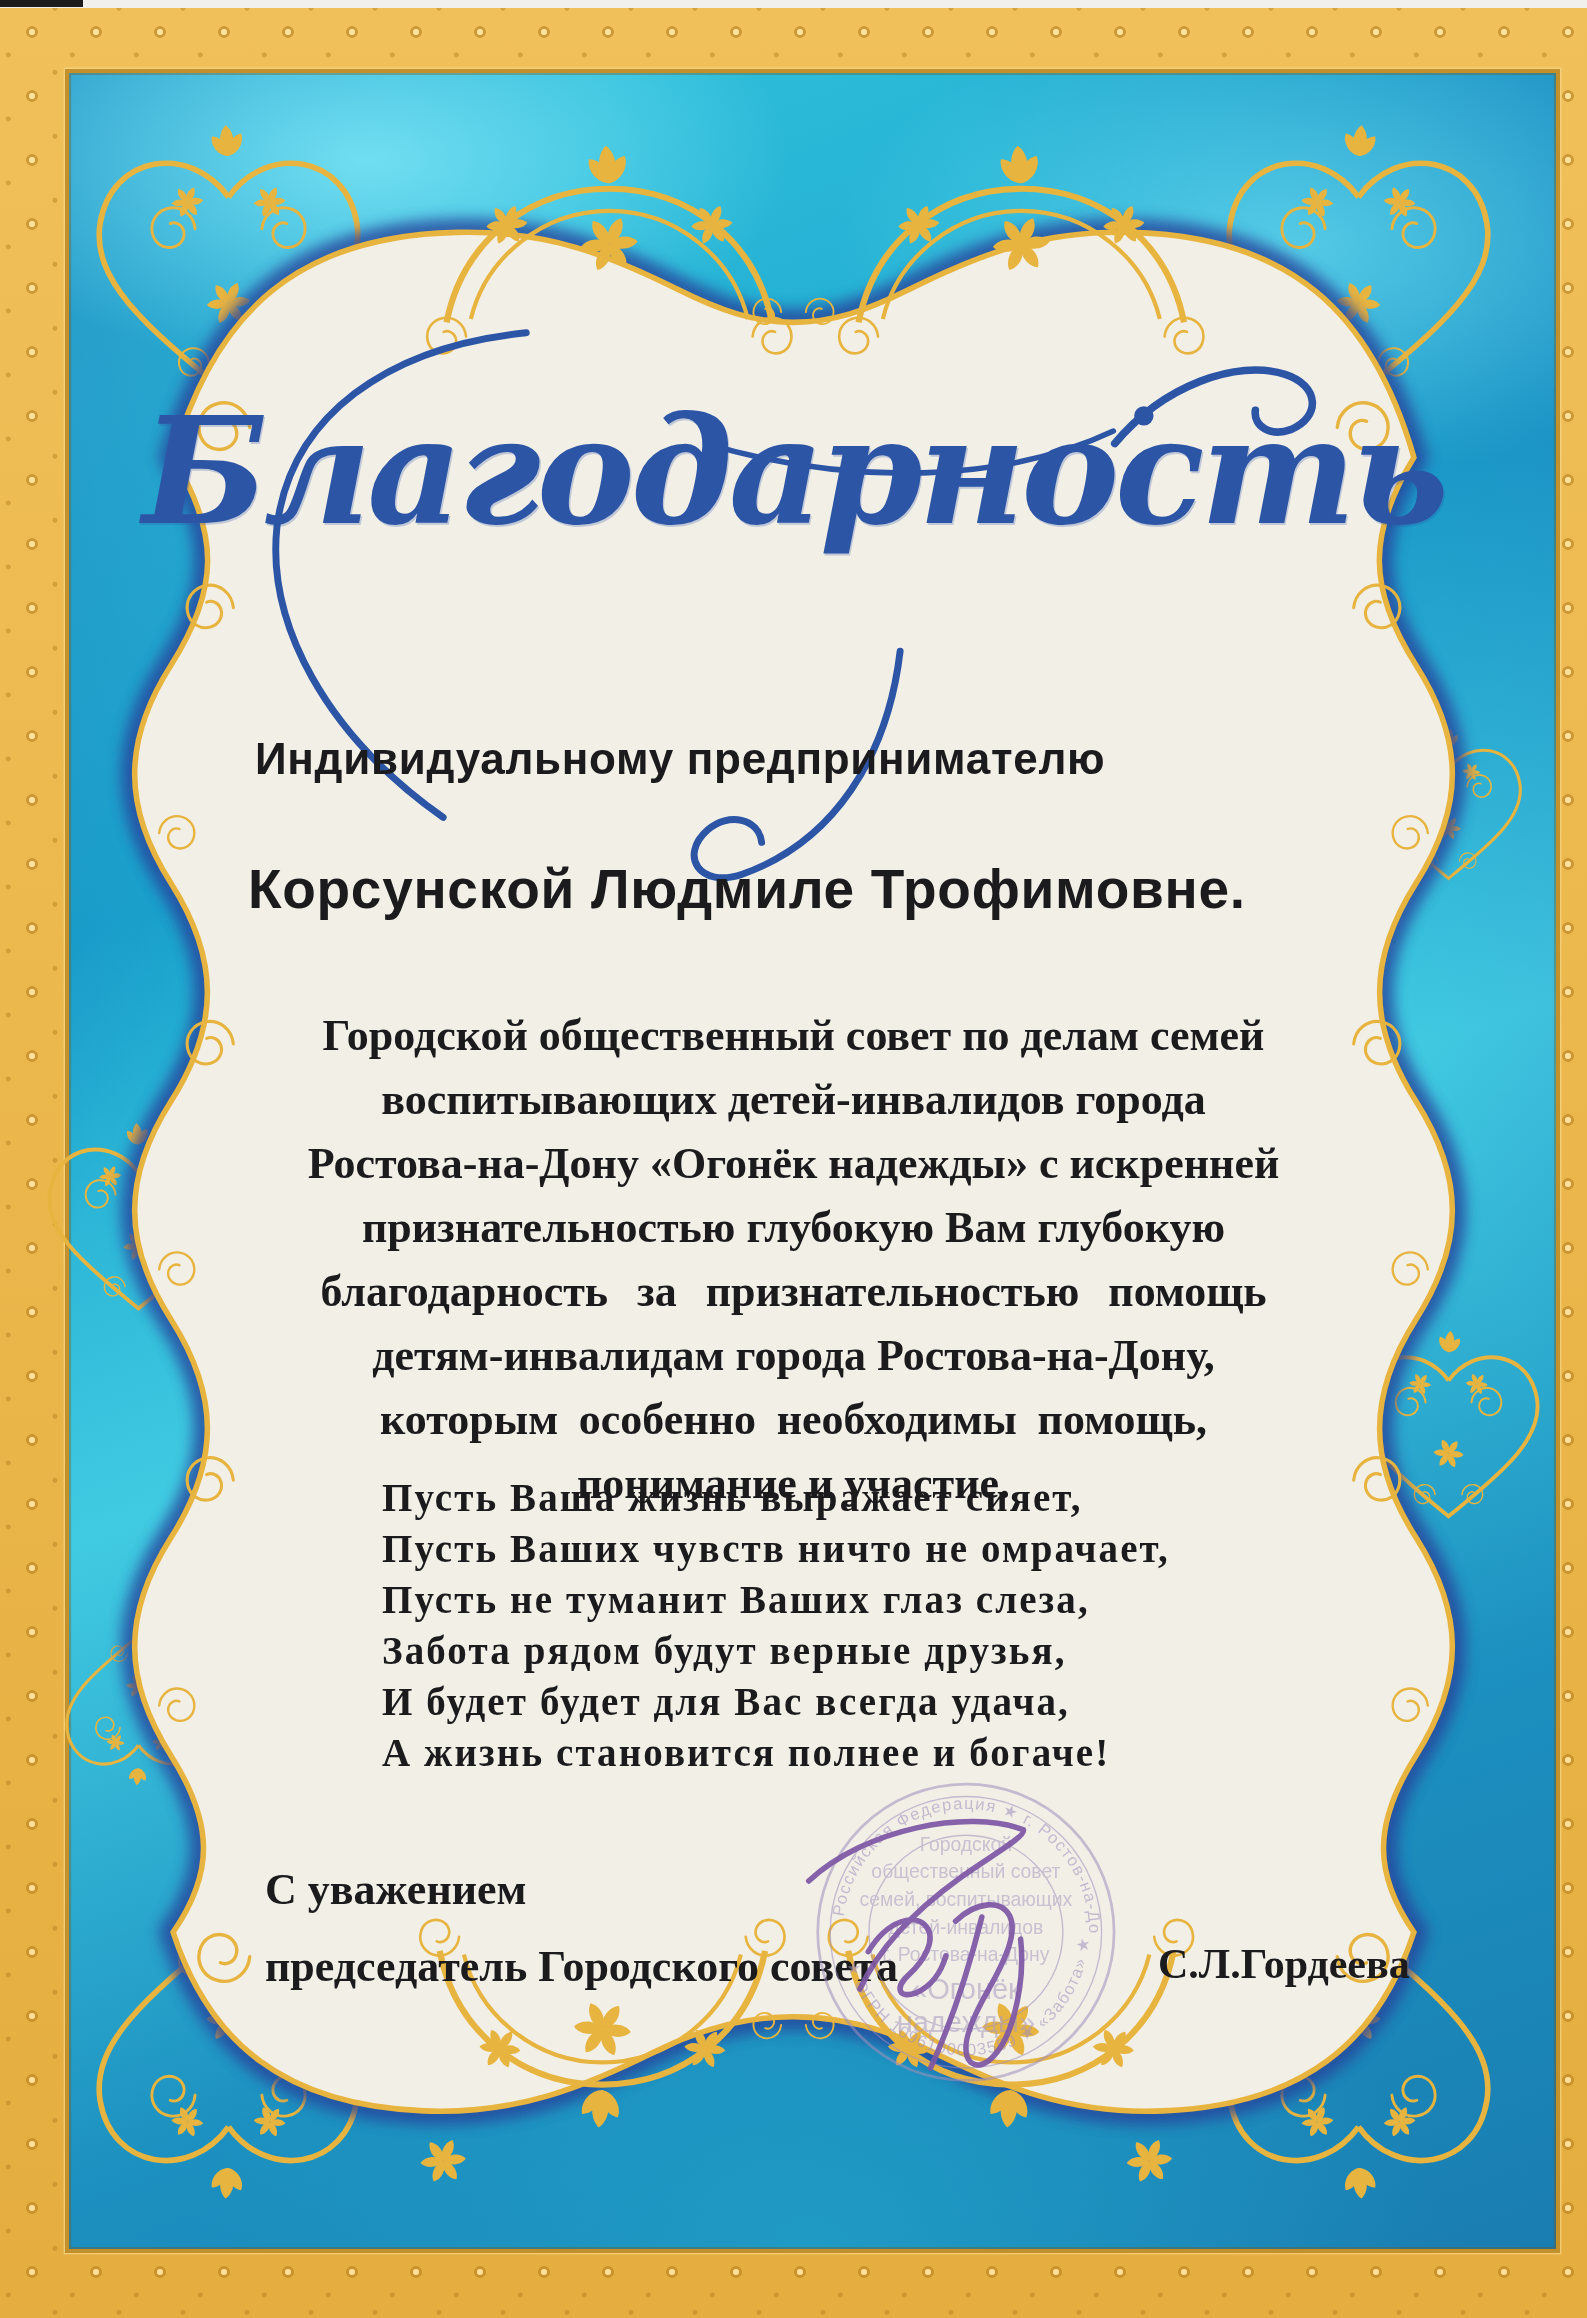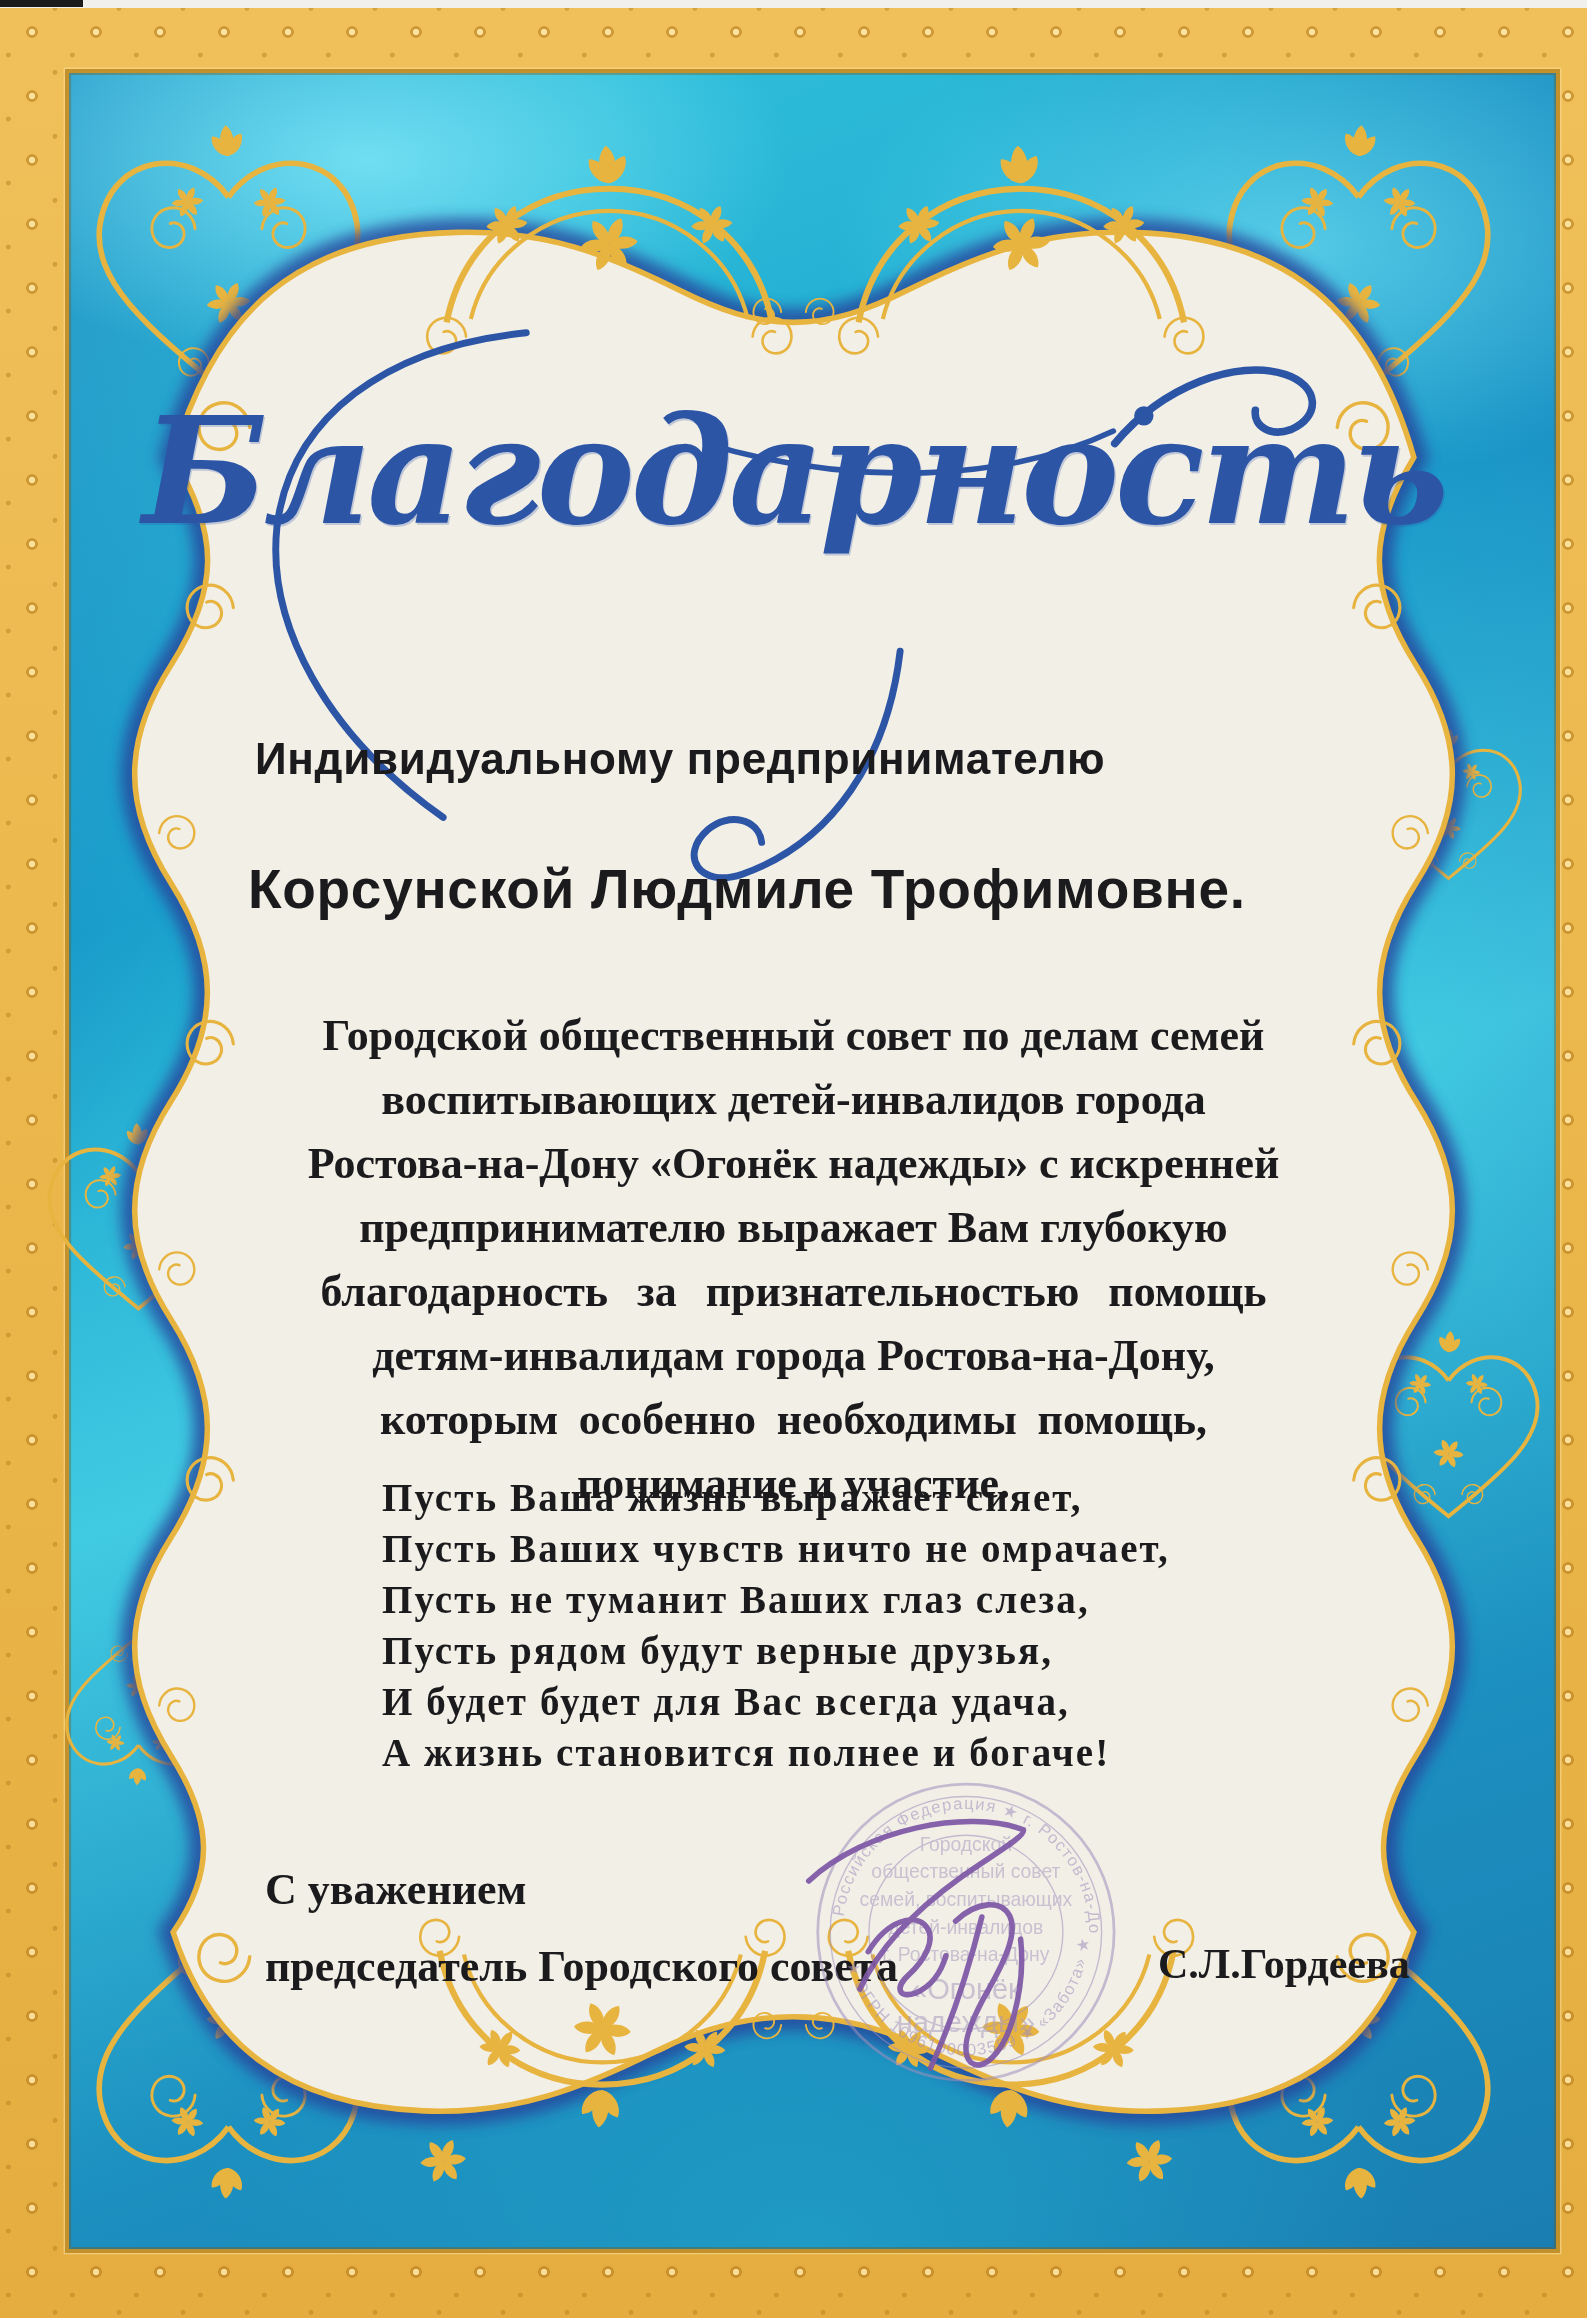--- a/index.html
+++ b/index.html
@@ -199,32 +199,32 @@
   <div class="textlayer">
     <div class="title">Благодарность</div>
 
     <div class="recipient-intro">Индивидуальному предпринимателю</div>
     <div class="recipient-name">Корсунской Людмиле Трофимовне.</div>
 
     <div class="bodytext">
       <div>Городской общественный совет по делам семей</div>
       <div>воспитывающих детей-инвалидов города</div>
       <div>Ростова-на-Дону «Огонёк надежды» с искренней</div>
-      <div>предпринимателю выражает Вам глубокую</div>
+      <div>признательностью глубокую Вам глубокую</div>
       <div class="wide1">благодарность за признательностью помощь</div>
       <div>детям-инвалидам города Ростова-на-Дону,</div>
       <div class="wide2">которым особенно необходимы помощь,</div>
       <div>понимание и участие.</div>
     </div>
 
     <div class="poem">
       <div>Пусть Ваша жизнь выражает сияет,</div>
       <div>Пусть Ваших чувств ничто не омрачает,</div>
       <div>Пусть не туманит Ваших глаз слеза,</div>
-      <div>Пусть рядом будут верные друзья,</div>
+      <div>Забота рядом будут верные друзья,</div>
       <div>И будет будет для Вас всегда удача,</div>
       <div>А жизнь становится полнее и богаче!</div>
     </div>
 
     <div class="footer-left">
       <div>С уважением</div>
       <div class="pos">председатель Городского совета</div>
     </div>
     <div class="signer-name">С.Л.Гордеева</div>
   </div>

